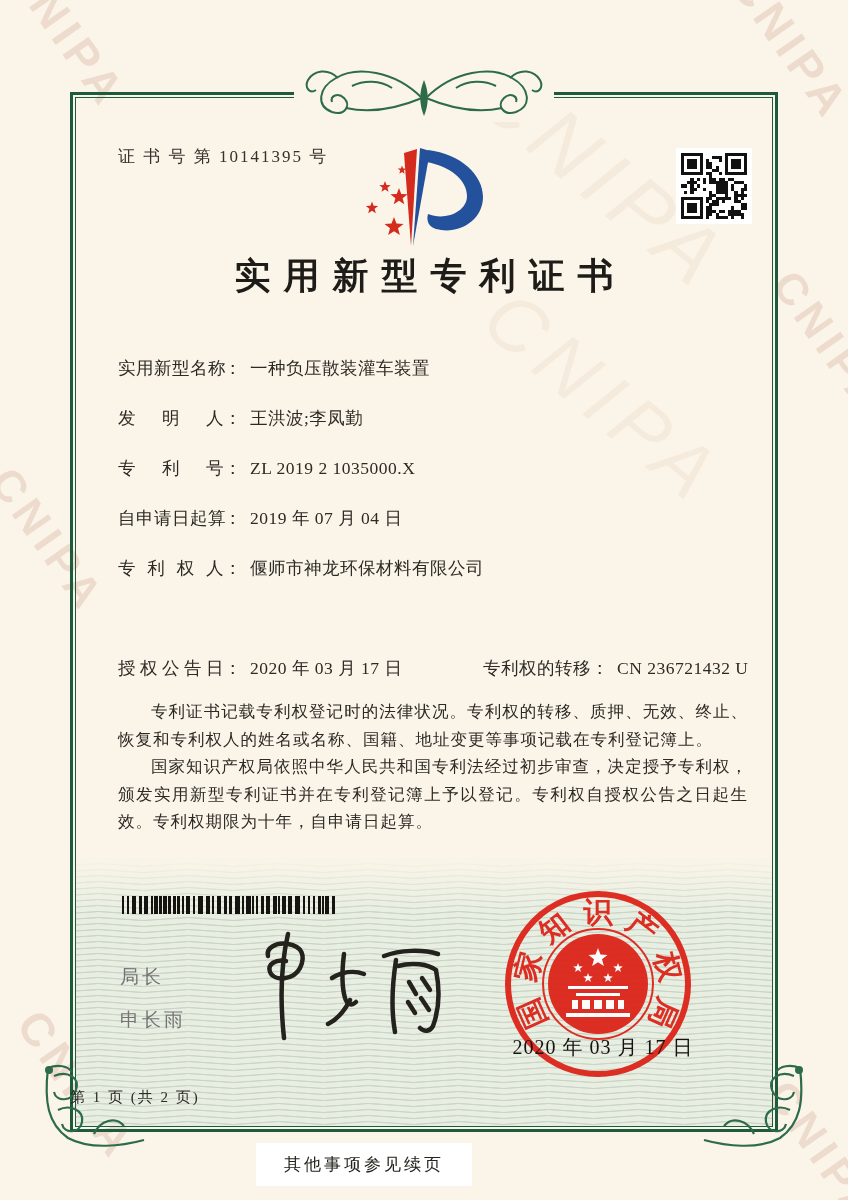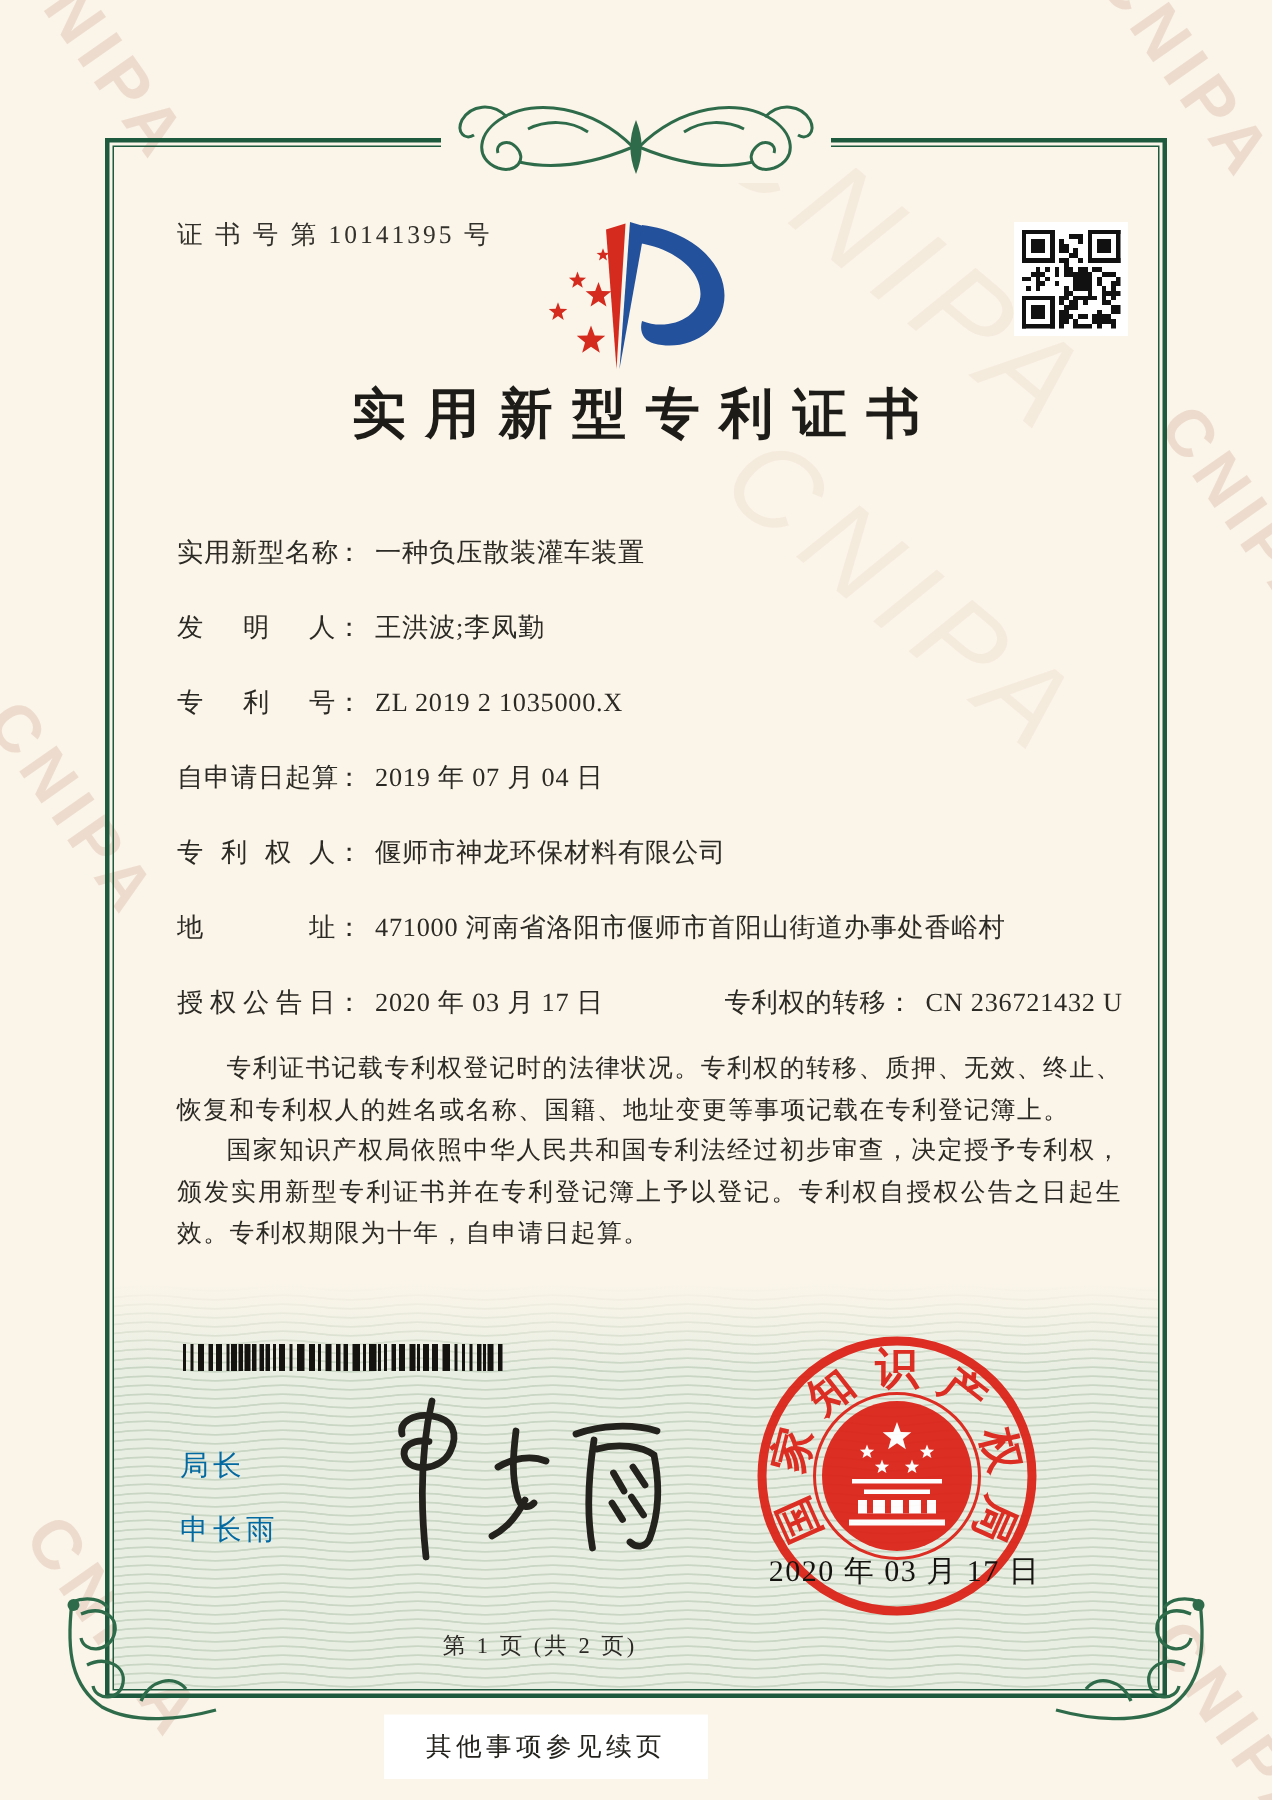--- a/index.html
+++ b/index.html
@@ -27,27 +27,27 @@
   
   .body-text{position:absolute;left:118px;top:698px;width:630px;font-size:16.5px;line-height:27.5px;
              letter-spacing:1px;text-align:justify;color:#2c2a25;}
   .body-text p{margin:0;text-indent:2em;}
   
   .band{position:absolute;left:76px;top:856px;width:696px;height:270px;}
   .band-fade{position:absolute;left:0;top:0;width:100%;height:56px;
              background:linear-gradient(#fbf5e9,rgba(251,245,233,0));}
   .barcode{position:absolute;left:122px;top:896px;width:216px;height:18px;display:flex;align-items:stretch;}
   .barcode span{display:block;height:100%;}
-  .signer{position:absolute;left:120px;top:964px;font-size:19px;letter-spacing:3px;color:#0369a1;}
+  .signer{position:absolute;left:120px;top:964px;font-size:19px;letter-spacing:3px;color:#737373;}
   .signer div{margin-bottom:17px;}
   .signature{position:absolute;left:246px;top:926px;width:214px;height:118px;}
   .seal{position:absolute;left:499px;top:885px;width:198px;height:198px;opacity:.93;}
   .seal-date{position:absolute;left:508px;top:1034px;width:190px;text-align:center;font-size:20px;
              letter-spacing:1px;color:#14130f;}
-  .page-num{position:absolute;left:70px;top:1088px;width:580px;text-align:center;font-size:15px;
+  .page-num{position:absolute;left:70px;top:1088px;width:580px;text-align:left;font-size:15px;
             letter-spacing:2px;color:#2c2a25;}
   .cont-note{position:absolute;left:0;top:1143px;width:728px;text-align:center;}
   .cont-note span{display:inline-block;background:#fff;padding:10px 28px;font-size:17px;
                   letter-spacing:3px;color:#23221d;}
   .orn-top{position:absolute;left:294px;top:62px;width:260px;height:60px;background:#fbf5e9;}
   .orn-corner{position:absolute;width:112px;height:92px;}
 </style>
 </head>
 <body>
 
@@ -285,23 +285,20 @@
   </div>
   <div class="frow" style="top:456px;">
     <span class="flabel">专利号</span><span class="fcolon">：</span><span>ZL 2019 2 1035000.X</span>
   </div>
   <div class="frow" style="top:506px;">
     <span class="flabel">自申请日起算</span><span class="fcolon">：</span><span>2019 年 07 月 04 日</span>
   </div>
   <div class="frow" style="top:556px;">
     <span class="flabel">专利权人</span><span class="fcolon">：</span><span>偃师市神龙环保材料有限公司</span>
   </div>
-  <div class="frow" style="top:606px;">
-    <span class="flabel">地址</span><span class="fcolon">：</span><span>471000 河南省洛阳市偃师市首阳山街道办事处香峪村</span>
-  </div>
   <div class="frow" style="top:656px;width:630px;">
     <span class="flabel">授权公告日</span><span class="fcolon">：</span><span>2020 年 03 月 17 日</span>
     <span class="grant-right">
       <span>专利权的转移</span><span class="fcolon">：</span><span>CN 236721432 U</span>
     </span>
   </div>
 
   <div class="body-text">
     <p>专利证书记载专利权登记时的法律状况。专利权的转移、质押、无效、终止、恢复和专利权人的姓名或名称、国籍、地址变更等事项记载在专利登记簿上。</p>
     <p>国家知识产权局依照中华人民共和国专利法经过初步审查，决定授予专利权，颁发实用新型专利证书并在专利登记簿上予以登记。专利权自授权公告之日起生效。专利权期限为十年，自申请日起算。</p>

